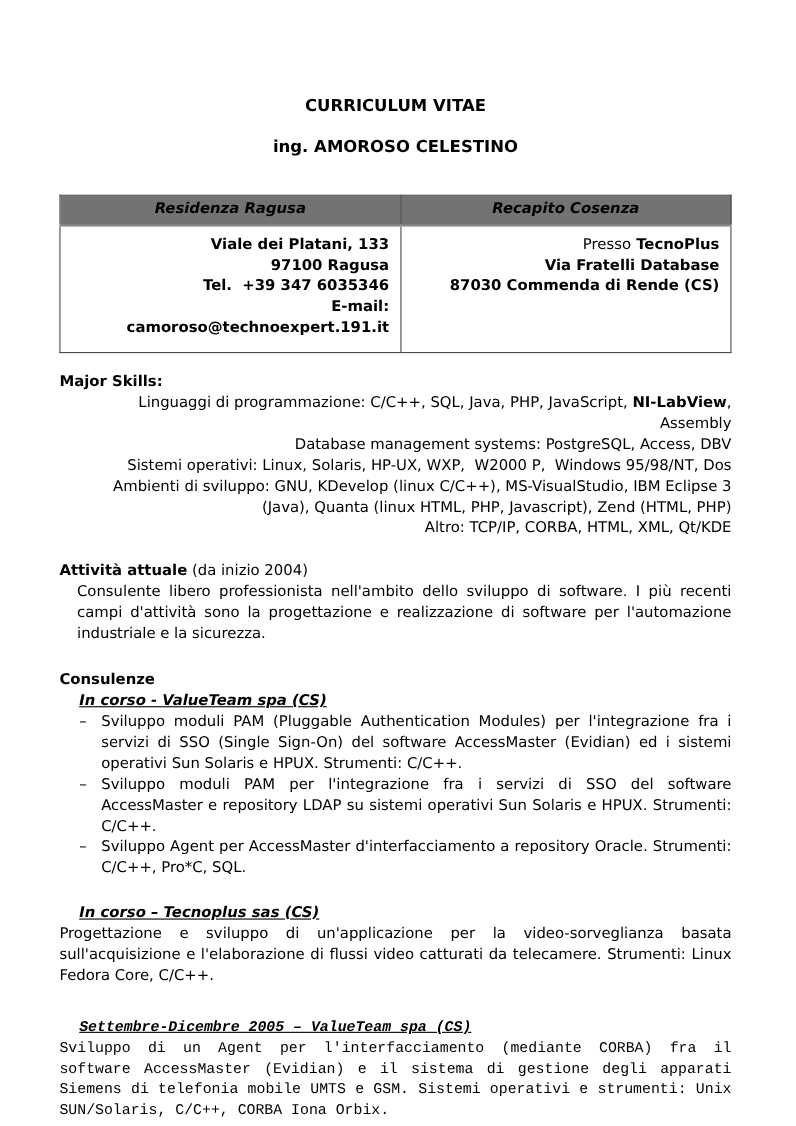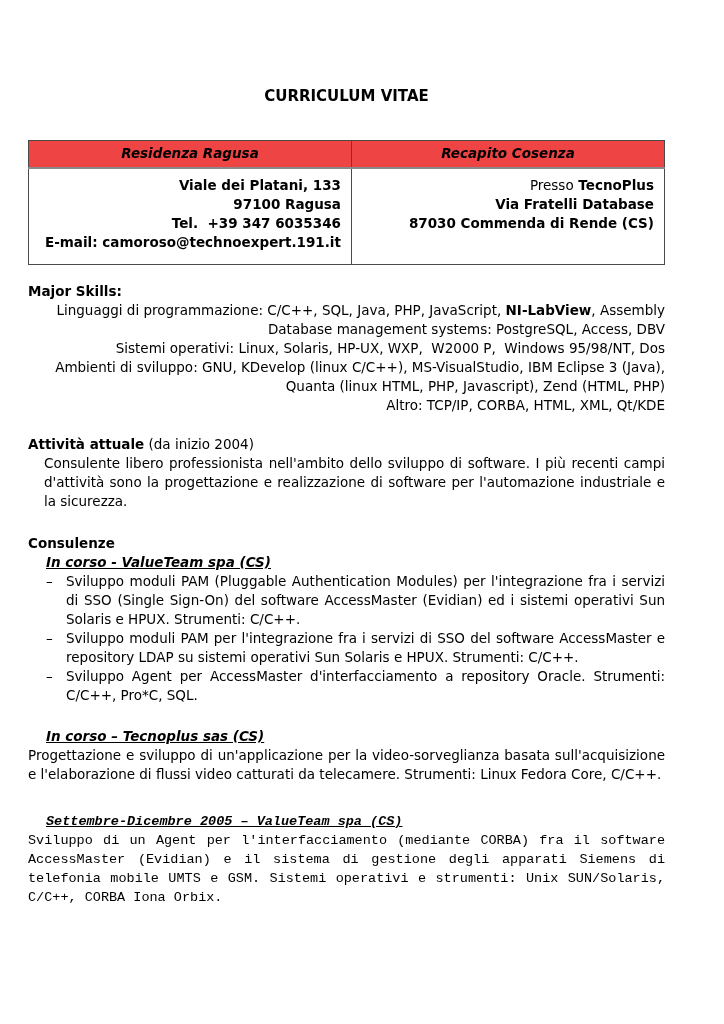--- a/index.html
+++ b/index.html
@@ -8,39 +8,39 @@
     background:#ffffff;
     color:#000000;
     font-family:"DejaVu Sans","Liberation Sans",sans-serif;
     font-size:13.5px;
     line-height:19px;
     overflow:hidden;
   }
   .page {
     box-sizing:border-box;
     width:724px; height:1024px;
-    padding:88px 59px 0 28px;
+    padding:88px 59px 0 54px;
   }
   .doc-title, .doc-subtitle {
     text-align:center;
     font-weight:bold;
     font-size:15px;
     line-height:16px;
   }
   .doc-subtitle { margin-top:21px; }
 
   table.contact {
     width:100%;
     border-collapse:collapse;
     margin-top:36px;
     table-layout:fixed;
   }
   table.contact th {
     width:50.8%;
-    background:#ef4444;
+    background:#737373;
     border:1px solid #4a4a4a;
     border-bottom:2px solid #8a8a8a;
     font-style:italic;
     font-weight:bold;
     text-align:center;
     padding:3px 4px 4px 4px;
     font-size:13.5px;
   }
   table.contact th + th { width:49.2%; }
   table.contact td {
@@ -73,20 +73,21 @@
   .gap-sm { margin-top:22px; }
   .gap-md { margin-top:23px; }
   .gap-lg { margin-top:28px;font-family:Liberation Mono, monospace; }
 </style>
 </head>
 <body>
 
 <div class="page">
 
   <div class="doc-title">CURRICULUM VITAE</div>
+  <div class="doc-subtitle">ing. AMOROSO CELESTINO</div>
 
   <table class="contact">
     <tbody>
       <tr>
         <th>Residenza Ragusa</th>
         <th>Recapito Cosenza</th>
       </tr>
       <tr>
         <td>
           <div>Viale dei Platani, 133</div>

